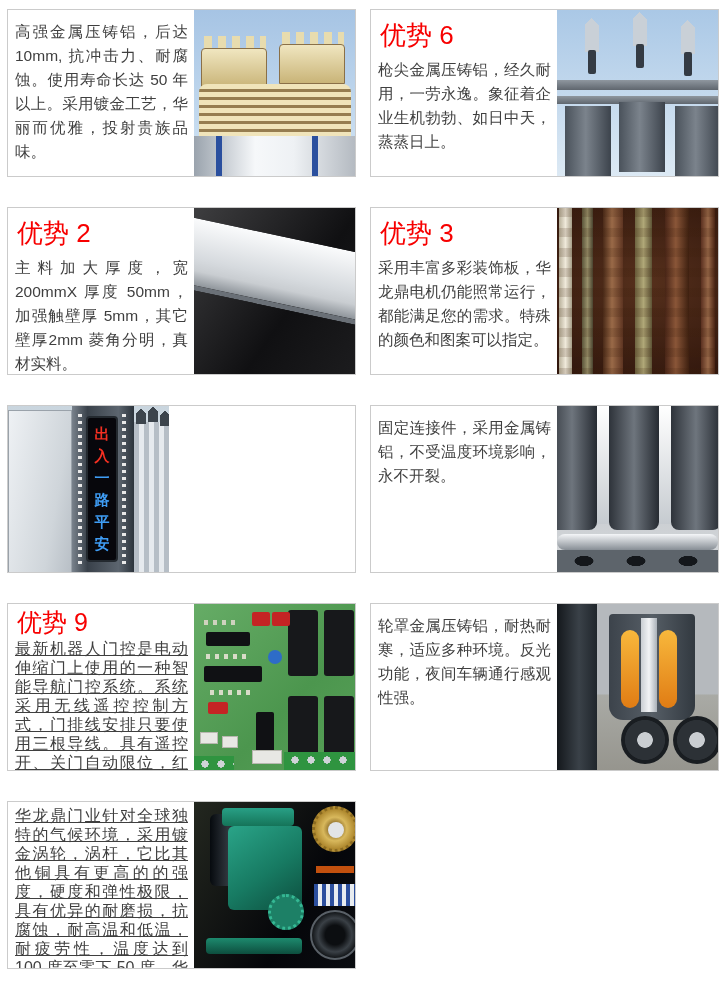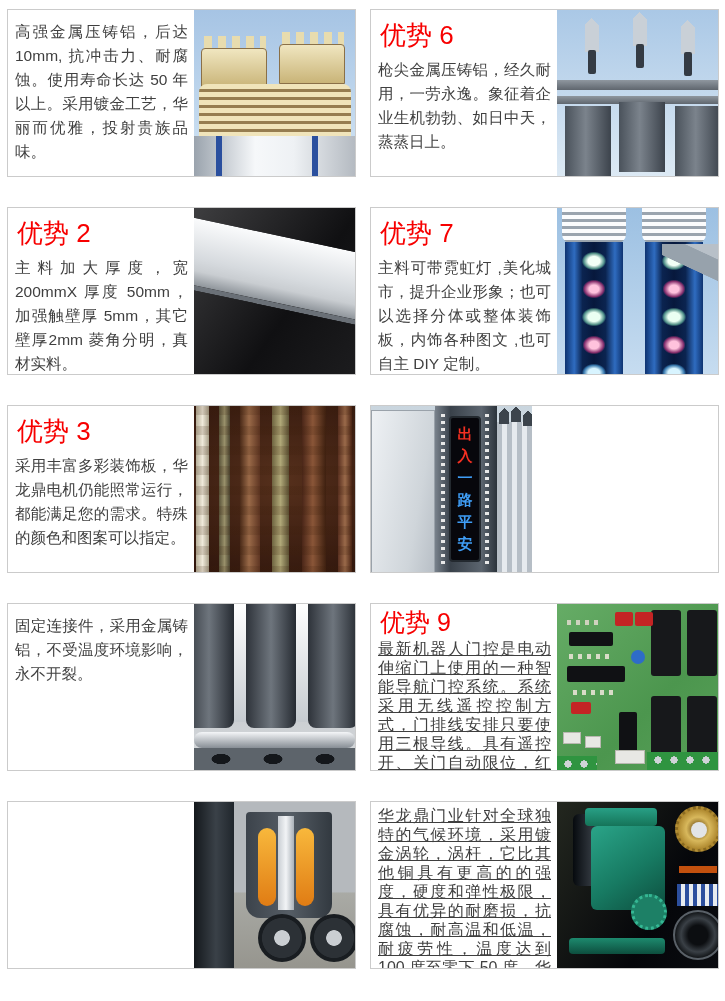--- a/index.html
+++ b/index.html
@@ -191,32 +191,20 @@
   <div class="card">
     <div class="card-text">
       <div class="card-title">优势 2</div>
       <div class="card-body">主料加大厚度，宽200mmX 厚度 50mm，加强触壁厚 5mm，其它壁厚2mm 菱角分明，真材实料。</div>
     </div>
     <div class="photo p2">
       <i class="panel"></i>
     </div>
   </div>
 
-  <div class="card">
-    <div class="card-text">
-      <div class="card-title">优势 7</div>
-      <div class="card-body">主料可带霓虹灯 ,美化城市，提升企业形象；也可以选择分体或整体装饰板，内饰各种图文 ,也可自主 DIY 定制。</div>
-    </div>
-    <div class="photo p7">
-      <i class="cap k1"></i>
-      <i class="cap k2"></i>
-      <i class="colm q1"></i>
-      <i class="colm q2"></i>
-    </div>
-  </div>
 
   <div class="card">
     <div class="card-text">
       <div class="card-title">优势 3</div>
       <div class="card-body">采用丰富多彩装饰板，华龙鼎电机仍能照常运行，都能满足您的需求。特殊的颜色和图案可以指定。</div>
     </div>
     <div class="photo p3">
       <i class="st s1"></i>
       <i class="st s2"></i>
       <i class="st s3"></i>
@@ -280,20 +268,21 @@
       <i class="conn n1"></i>
       <i class="conn n2"></i>
       <i class="conn n3"></i>
       <i class="term m1"></i>
       <i class="term m2"></i>
     </div>
   </div>
 
   <div class="card">
     <div class="card-text">
+      <div class="card-body">轮罩金属压铸铝，耐热耐寒，适应多种环境。反光功能，夜间车辆通行感观性强。</div>
     </div>
     <div class="photo p5">
       <i class="gatecol"></i>
       <i class="housing"></i>
       <i class="refl f1"></i>
       <i class="refl f2"></i>
       <i class="silver"></i>
       <i class="wheel w1"></i>
       <i class="wheel w2"></i>
     </div>

